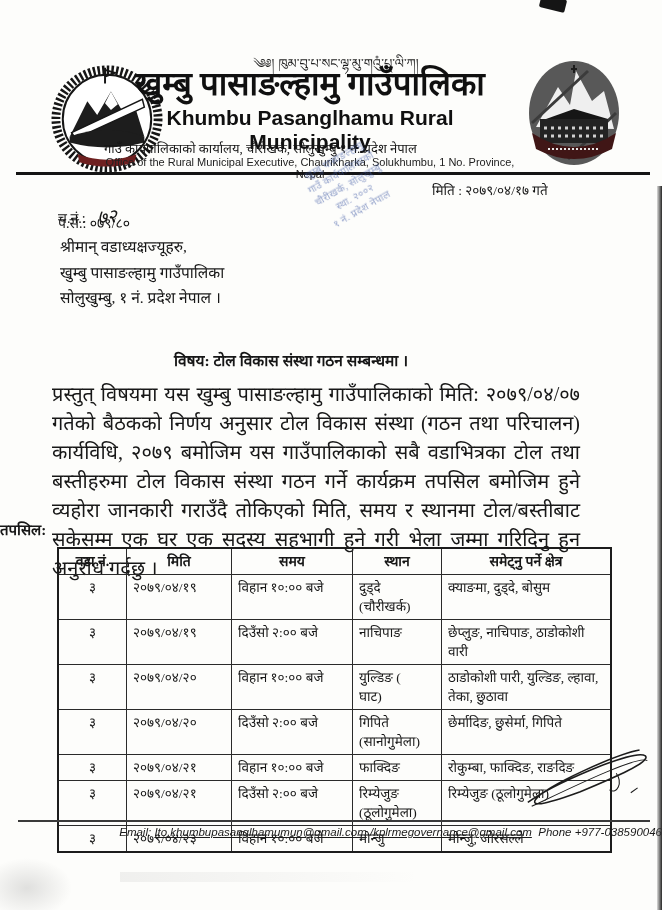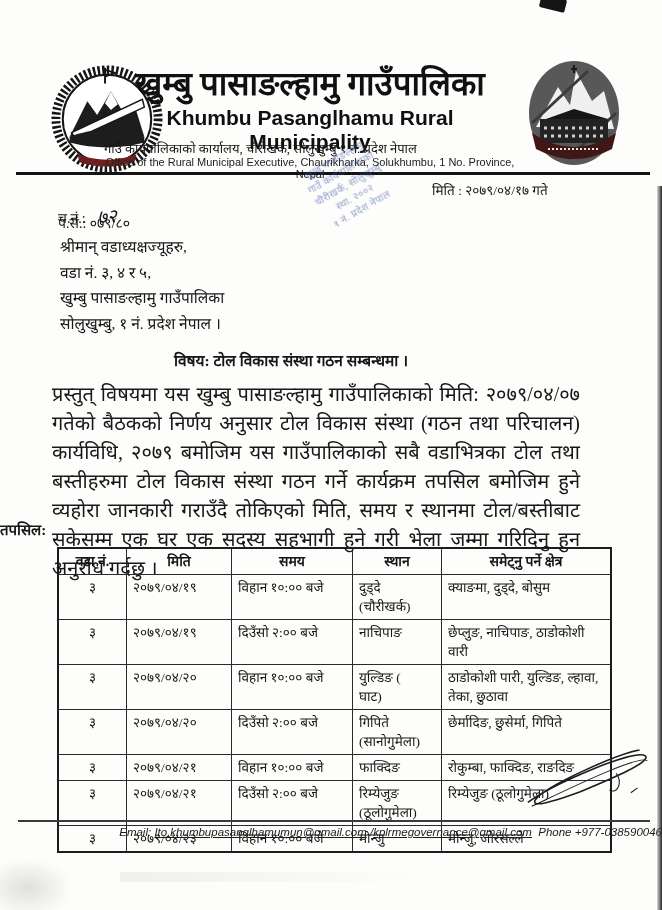--- a/index.html
+++ b/index.html
@@ -87,20 +87,21 @@
       <path d="M50 8 L50 16 M47 12 L53 12" stroke="#1c1c1c" stroke-width="2"></path>
       <path d="M22 62 L50 52 L84 62 Z" fill="#161616"></path>
       <rect x="16" y="62" width="68" height="24" fill="#232323"></rect>
       <line x1="20" y1="71" x2="80" y2="71" stroke="#cfcfcf" stroke-width="3" stroke-dasharray="3 4"></line>
       <line x1="20" y1="79" x2="80" y2="79" stroke="#cfcfcf" stroke-width="3" stroke-dasharray="3 4"></line>
       <path d="M8 76 Q50 104 92 76 L88 92 Q50 112 12 92 Z" fill="#401616"></path>
       <line x1="24" y1="92" x2="76" y2="92" stroke="#e8e8e8" stroke-width="2" stroke-dasharray="2 2"></line>
     </svg>
   </div>
 
+  <div class="tibetan">༄༅། ཁུམ་བུ་པ་སང་ལྷ་མུ་གའུཾ་པཱ་ལི་ཀ།</div>
   <div class="title-np">खुम्बु पासाङल्हामु गाउँपालिका</div>
   <div class="title-en">Khumbu Pasanglhamu Rural Municipality</div>
   <div class="office-np">गाउँ कार्यपालिकाको कार्यालय, चौरीखर्क, सोलुखुम्बु १ नं. प्रदेश नेपाल</div>
   <div class="office-en">Office of the Rural Municipal Executive, Chaurikharka, Solukhumbu, 1 No. Province, Nepal</div>
   <div class="lh-divider"></div>
 
   <div class="ref-no">
     <span>प.सं.:</span>
     <span>०७९/८०</span>
   </div>
@@ -113,21 +114,20 @@
   <div class="stamp">
     <div>खुम्बु पासाङल्हामु</div>
     <div>गाउँ कार्यपालिकाको</div>
     <div>चौरीखर्क, सोलुखुम्बु</div>
     <div>स्था. २००२</div>
     <div>१ नं. प्रदेश नेपाल</div>
   </div>
 
   <div class="recipient">
     <div>श्रीमान् वडाध्यक्षज्यूहरु,</div>
-    <div>वडा नं. ३, ४ र ५,</div>
     <div>खुम्बु पासाङल्हामु गाउँपालिका</div>
     <div>सोलुखुम्बु, १ नं. प्रदेश नेपाल ।</div>
   </div>
 
   <div class="subject">विषय: टोल विकास संस्था गठन सम्बन्धमा ।</div>
   <div class="body-par">प्रस्तुत् विषयमा यस खुम्बु पासाङल्हामु गाउँपालिकाको मिति: २०७९/०४/०७ गतेको बैठकको निर्णय अनुसार टोल विकास संस्था (गठन तथा परिचालन) कार्यविधि, २०७९ बमोजिम यस गाउँपालिकाको सबै वडाभित्रका टोल तथा बस्तीहरुमा टोल विकास संस्था गठन गर्ने कार्यक्रम तपसिल बमोजिम हुने व्यहोरा जानकारी गराउँदै तोकिएको मिति, समय र स्थानमा टोल/बस्तीबाट सकेसम्म एक घर एक सदस्य सहभागी हुने गरी भेला जम्मा गरिदिनु हुन अनुरोध गर्दछु ।</div>
 
   <div class="tapsil">तपसिल:</div>
 
   <table class="sched">

